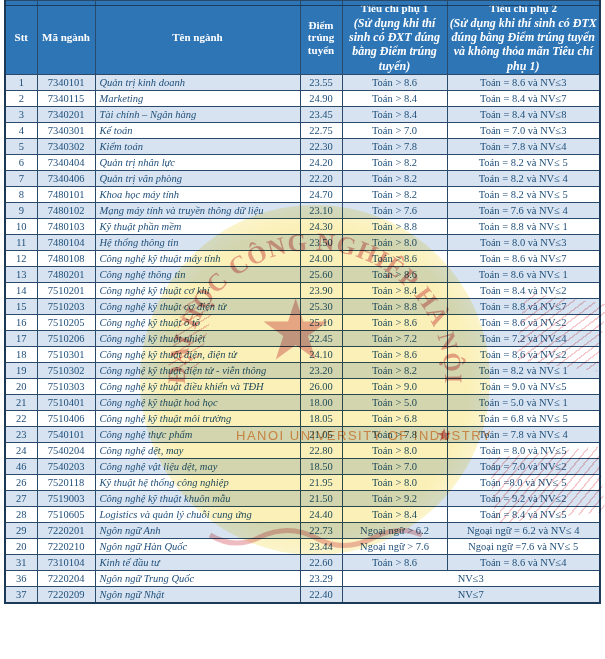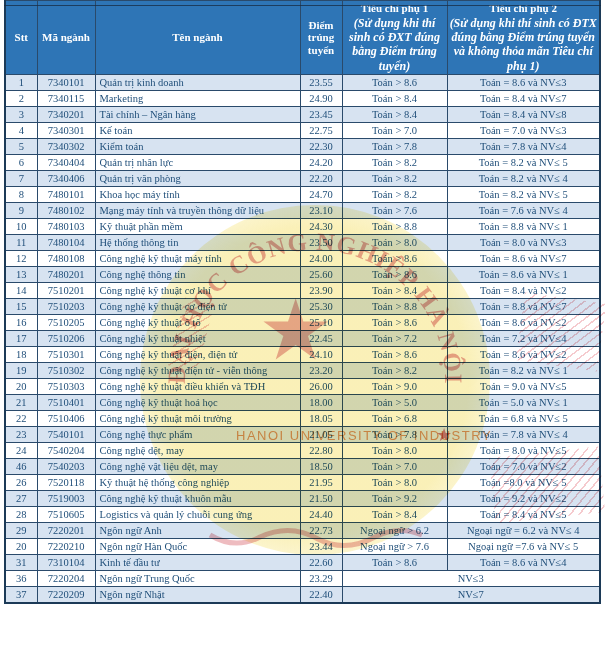--- a/index.html
+++ b/index.html
@@ -29,21 +29,21 @@
   }
   thead .crit-note{
     display:block;font-size:12px;font-style:italic;font-weight:bold;
     margin-top:1px;line-height:1.2;
   }
   tbody tr{height:16px;}
   tbody td{
     font-size:10.5px;color:#1F4E79;line-height:14px;
     padding:0 2px;text-align:center;height:15px;
   }
-  tbody td.c-name{text-align:left;padding-left:4px;}
+  tbody td.c-name{text-align:left;padding-left:4px;font-style:italic;}
   tbody tr:nth-child(odd) td{background:#D7E3F1;}
   tbody tr:nth-child(even) td{background:#ffffff;}
   .header-split-line{
     position:absolute;left:4px;top:5px;width:597px;height:1px;
     background:rgba(23,43,66,.75);z-index:3;pointer-events:none;
   }
   
   .wm{position:absolute;pointer-events:none;z-index:5;}
   .wm-circle{
     left:140px;top:205px;width:350px;height:350px;border-radius:50%;

